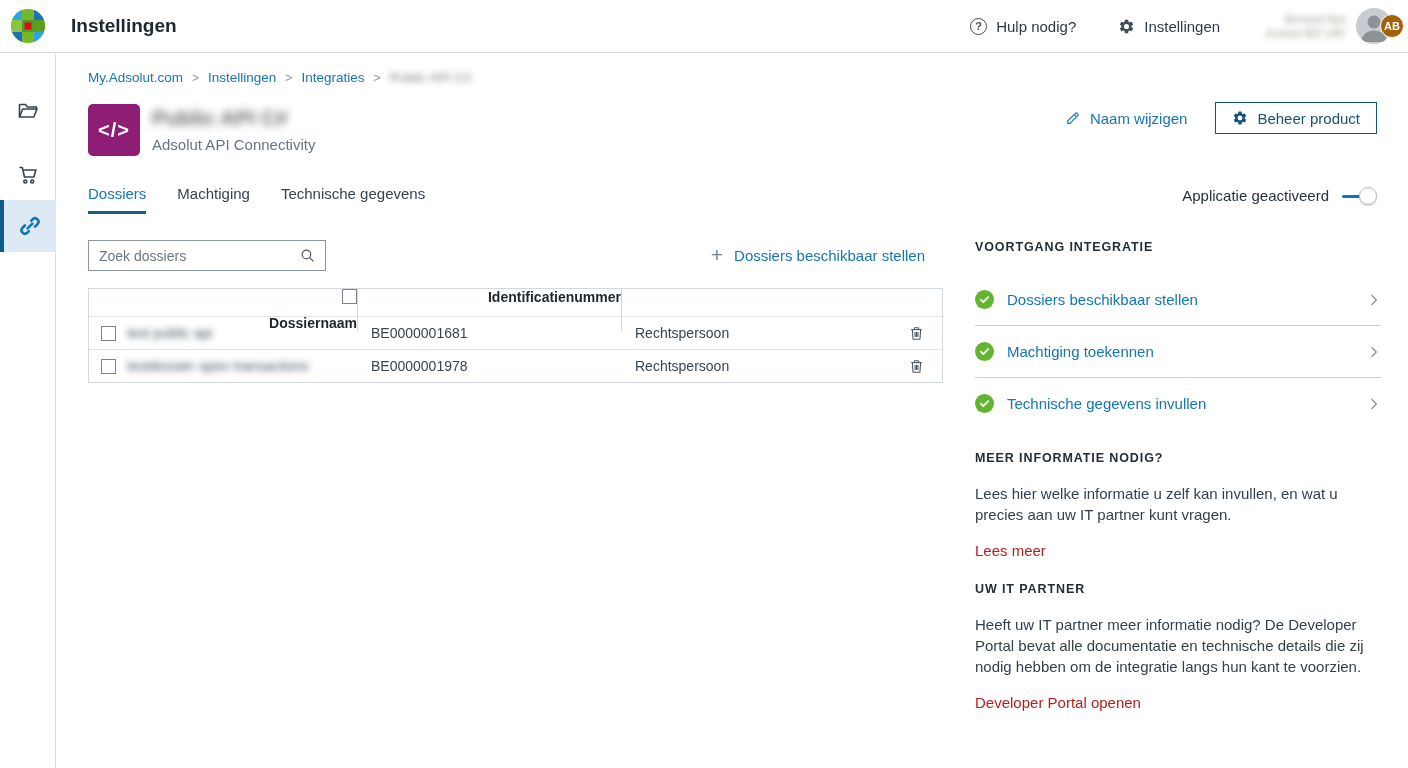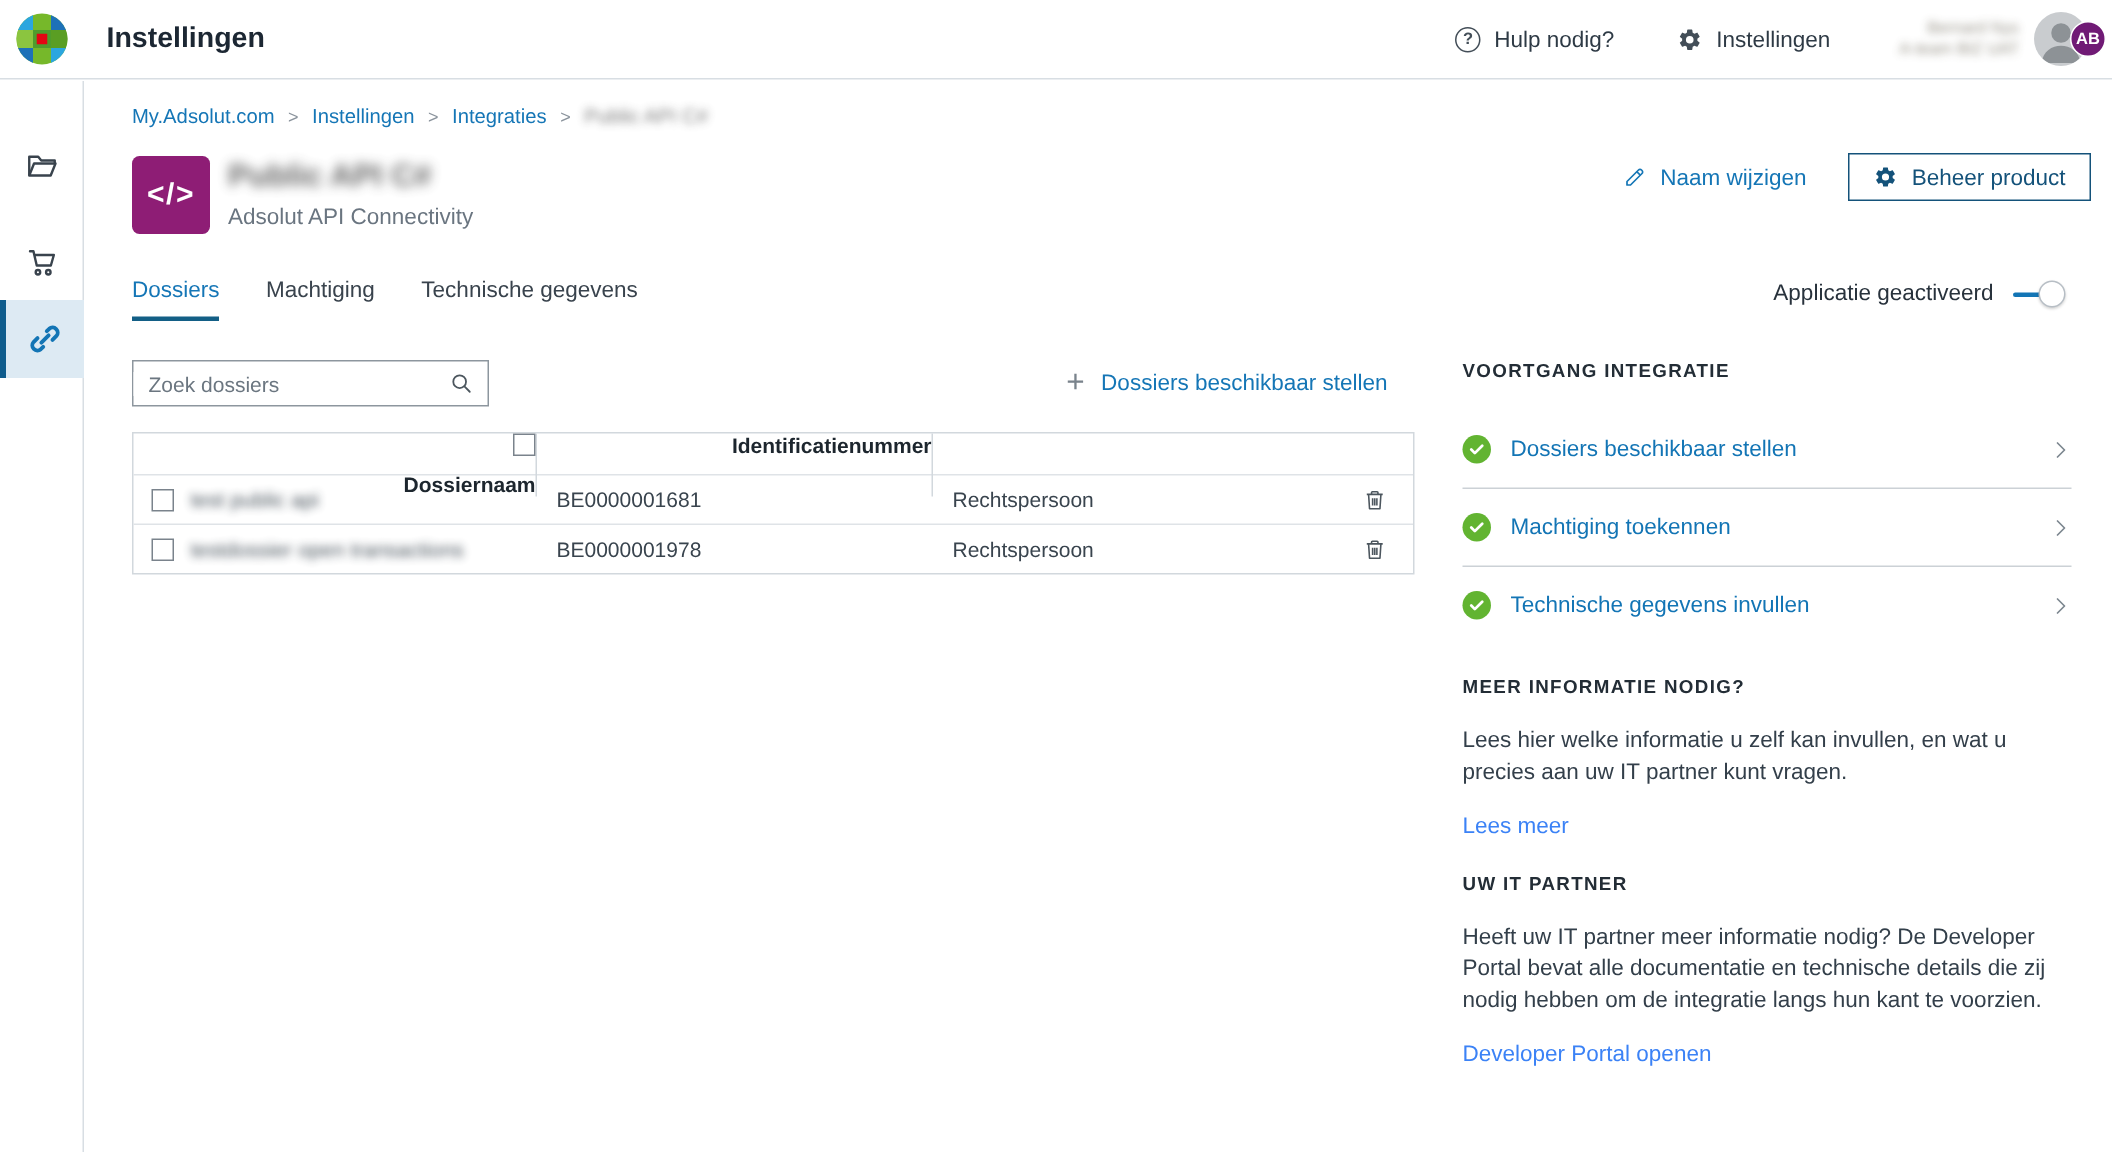--- a/index.html
+++ b/index.html
@@ -15,21 +15,21 @@
   .tb-item { display:flex; align-items:center; gap:9px; color:#2e3a45; font-size:15px; cursor:pointer; }
   .tb-item + .tb-item { margin-left:42px; }
   .qmark { width:17px; height:17px; border:1.4px solid #434e58; border-radius:50%;
            display:flex; align-items:center; justify-content:center; font-size:11px; font-weight:bold; color:#434e58; }
   .gear-svg { width:17px; height:17px; color:#434e58; }
   .user-block { display:flex; align-items:center; margin-left:46px; margin-right:16px; }
   .user-names { text-align:right; font-size:11px; color:#8a8578; line-height:14px; margin-right:10px; }
   .avatar-wrap { position:relative; width:36px; height:36px; }
   .avatar { width:36px; height:36px; border-radius:50%; background:#c9cccf; overflow:hidden; }
   .badge { position:absolute; right:-12px; top:6px; width:24px; height:24px; border-radius:50%;
-           background:#701a75; color:#fff; font-size:11px; font-weight:bold;
+           background:#a16207; color:#fff; font-size:11px; font-weight:bold;
            display:flex; align-items:center; justify-content:center; border:1px solid #fff; }
   .blurred { filter:blur(3px); opacity:.9; }
   .blurred-lg { filter:blur(4px); opacity:.85; }
 
   
   .sidebar { position:absolute; top:54px; left:0; width:56px; bottom:0; background:#fff;
              border-right:1px solid #d8dee3; }
   .sb-item { position:absolute; left:0; width:56px; height:52px; display:flex;
              align-items:center; justify-content:center; color:#39434d; cursor:pointer; }
   .sb-item svg { width:24px; height:24px; }
@@ -40,21 +40,21 @@
   .breadcrumb a { color:#1576b6; text-decoration:none; cursor:pointer; }
   .bc-sep { color:#8a939c; font-size:12px; }
   .bc-current { color:#6f6f6f; }
 
   .product-icon { position:absolute; left:88px; top:104px; width:52px; height:52px; border-radius:5px;
                   background:#8e1d75; color:#fff; display:flex; align-items:center; justify-content:center;
                   font-size:20px; font-weight:bold; letter-spacing:1px; }
   .product-title { position:absolute; left:152px; top:106px; font-size:21px; font-weight:bold; color:#4a4a4a; }
   .product-subtitle { position:absolute; left:152px; top:136px; font-size:15px; color:#6a7580; }
 
-  .header-actions { position:absolute; top:102px; right:14px; height:32px; display:flex; align-items:center; gap:28px;justify-content:center; }
+  .header-actions { position:absolute; top:102px; right:31px; height:32px; display:flex; align-items:center; gap:28px;justify-content:center; }
   .rename-link { display:flex; align-items:center; gap:9px; color:#1576b6; font-size:15px; cursor:pointer; }
   .rename-link svg { width:16px; height:16px; }
   .manage-btn { display:flex; align-items:center; gap:9px; border:1px solid #14527a; color:#14527a;
                 background:#fff; font-size:15px; padding:6px 16px; height:32px; cursor:pointer;
                 font-family:"Liberation Sans", sans-serif; }
   .manage-btn svg { width:16px; height:16px; }
 
   
   .tabs { position:absolute; left:88px; top:185px; display:flex; gap:31px;align-items:flex-end; }
   .tab { font-size:15px; color:#39434d; padding-bottom:9px; cursor:pointer; border-bottom:3px solid transparent; }
@@ -100,21 +100,21 @@
   .progress-item { display:flex; align-items:center; gap:13px; padding:16px 0; cursor:pointer; }
   .progress-item + .progress-item { border-top:1px solid #ccd1d6;text-align:right; }
   .check-circle { width:19px; height:19px; border-radius:50%; background:#62b431; flex:0 0 auto;
                   display:flex; align-items:center; justify-content:center; }
   .check-circle svg { width:11px; height:11px; }
   .progress-label { color:#1375b5; font-size:15px; }
   .chev { margin-left:auto; width:14px; height:14px; color:#7d8790; }
 
   .panel-section { margin-top:22px; }
   .panel-body { margin-top:18px; font-size:15px; color:#333f4a; line-height:21px; width:398px; }
-  .panel-link { display:inline-block; margin-top:17px; color:#3b82f6; font-size:15px; cursor:pointer; text-decoration:none; }
+  .panel-link { display:inline-block; margin-top:17px; color:#b91c1c; font-size:15px; cursor:pointer; text-decoration:none; }
 </style>
 </head>
 <body>
 
 <div class="screen">
 
   <div class="topbar">
     <svg class="logo" viewBox="0 0 36 36">
       <defs>
           <clipPath id="lc">

